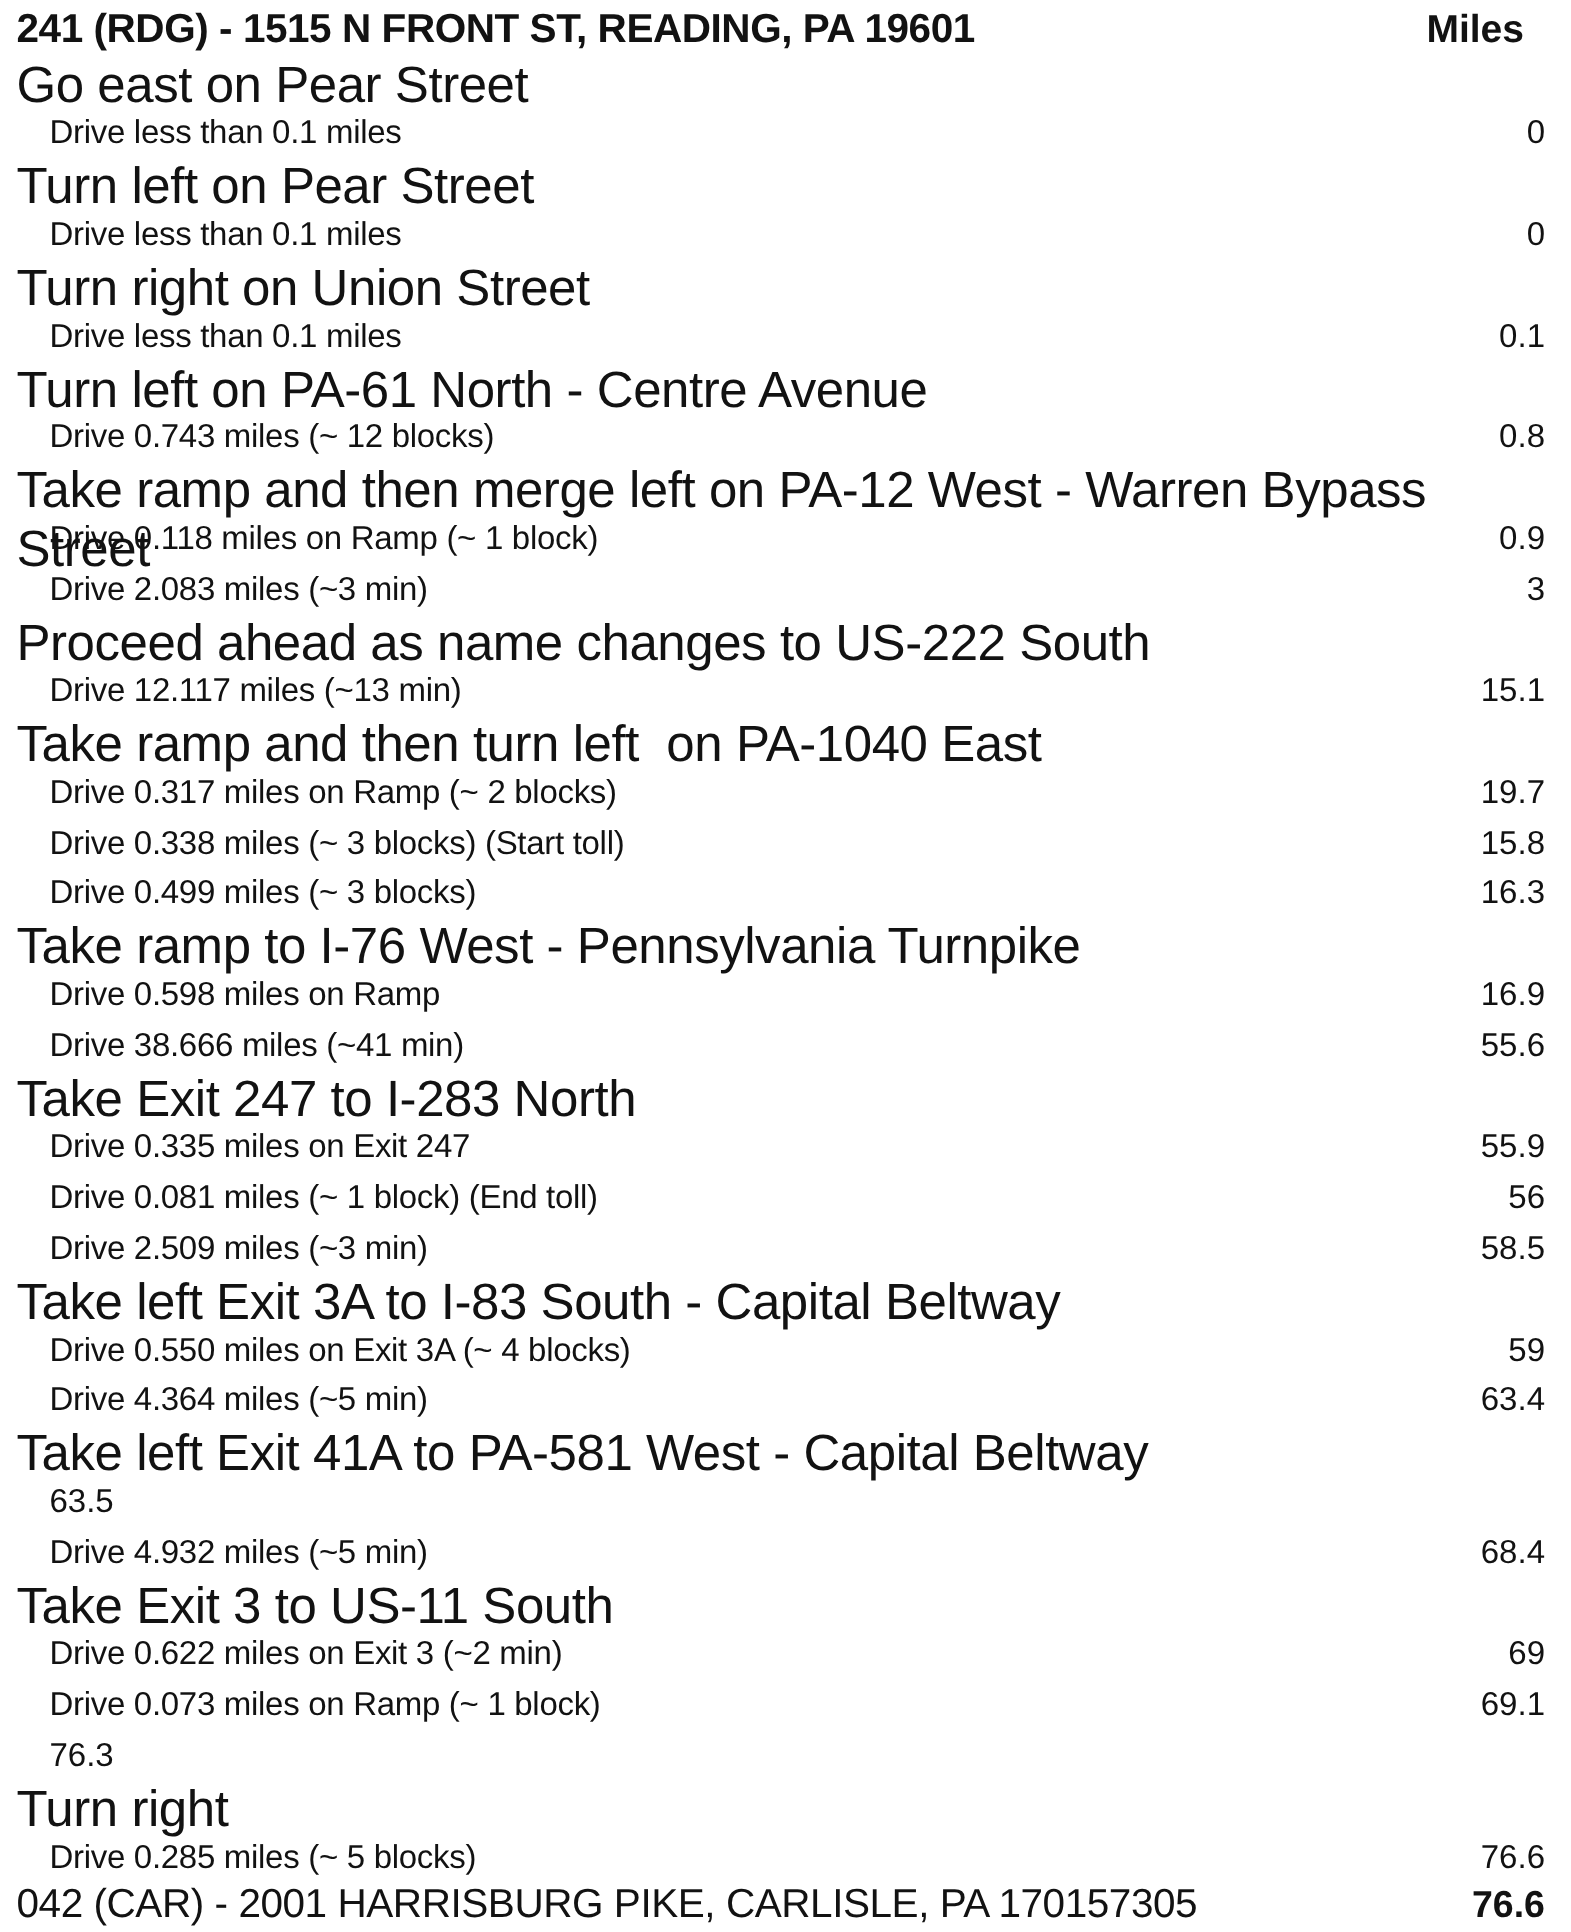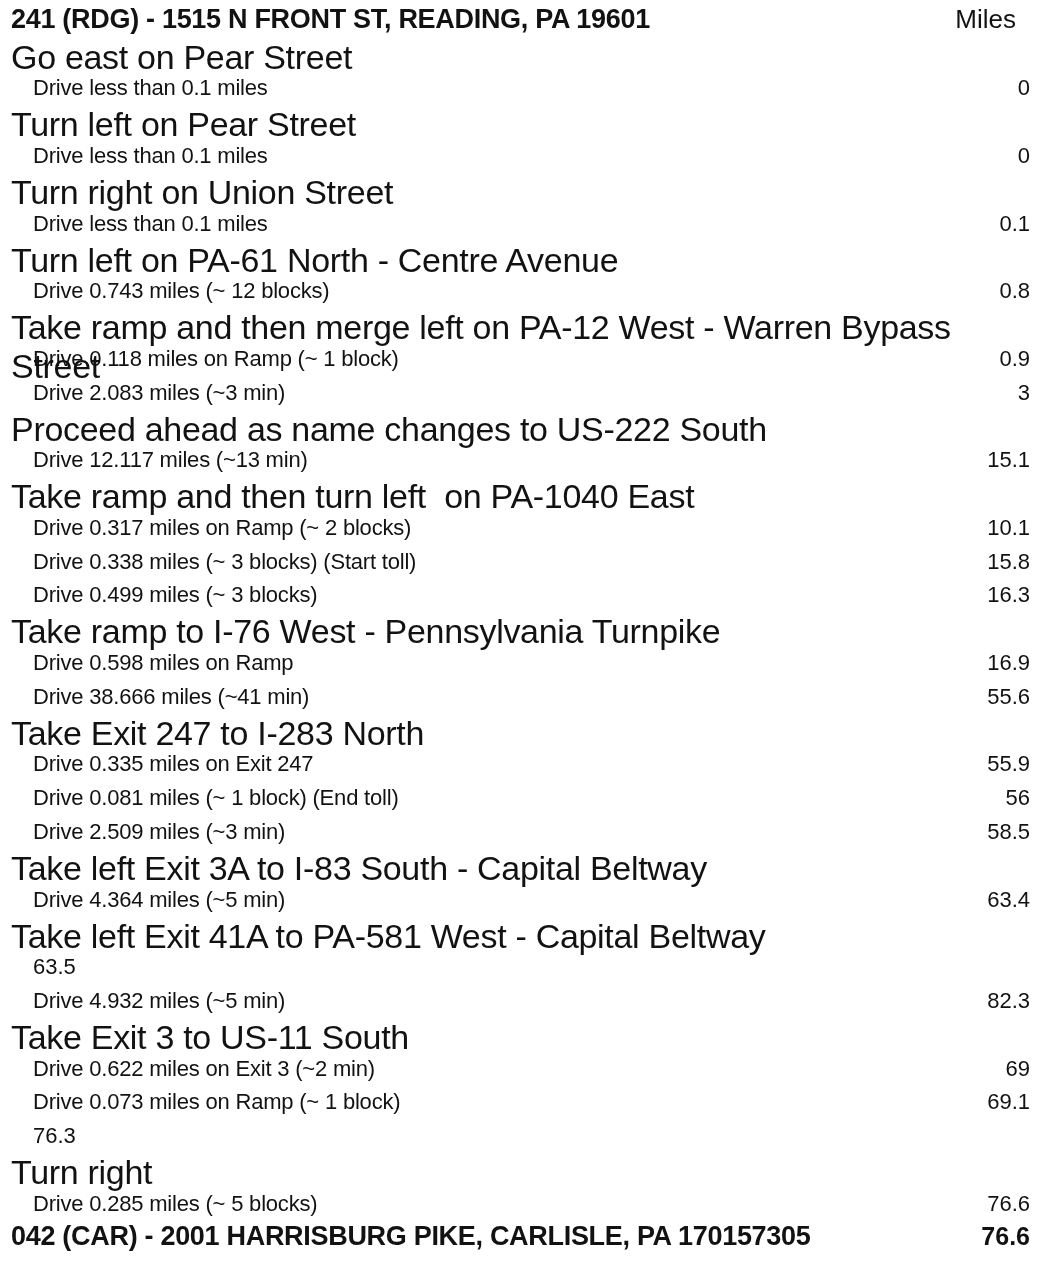--- a/index.html
+++ b/index.html
@@ -18,33 +18,33 @@
     align-items: baseline;
     height: 33.8px;
     white-space: pre-wrap;
   }
   .header-row .title {
     font-weight: bold;
     font-size: 27px;
     letter-spacing: -0.3px;
   }
   .miles-label {
-    font-weight: normal;
+    font-weight: bold;
     font-size: 26px;
     padding-right: 14px;
   }
   .instruction {
     font-size: 34px;
     letter-spacing: -0.3px;
   }
   .detail-row { padding-left: 22px; align-items: center; }
   .detail-text { font-size: 22px; letter-spacing: -0.2px; }
   .miles-value { font-size: 22px; }
   .footer-row .title {
-    font-weight: bold;
+    font-weight: normal;
     font-size: 27px;
     letter-spacing: -0.3px;
   }
   .footer-row .miles-value {
     font-weight: bold;
     font-size: 25px;
   }
 </style>
 </head>
 <body>
@@ -128,21 +128,21 @@
   </div>
 </div>
 
   <div class="step">
     <div class="row instruction-row">
       <span class="instruction">Take ramp and then turn left  on PA-1040 East</span>
     </div>
 
   <div class="row detail-row">
     <span class="detail-text">Drive 0.317 miles on Ramp (~ 2 blocks)</span>
-    <span class="miles-value">10.1</span>
+    <span class="miles-value">19.7</span>
   </div>
 
   <div class="row detail-row">
     <span class="detail-text">Drive 0.338 miles (~ 3 blocks) (Start toll)</span>
     <span class="miles-value">15.8</span>
   </div>
 
   <div class="row detail-row">
     <span class="detail-text">Drive 0.499 miles (~ 3 blocks)</span>
     <span class="miles-value">16.3</span>
@@ -184,39 +184,43 @@
     <span class="detail-text">Drive 2.509 miles (~3 min)</span>
     <span class="miles-value">58.5</span>
   </div>
 </div>
 
   <div class="step">
     <div class="row instruction-row">
       <span class="instruction">Take left Exit 3A to I-83 South - Capital Beltway</span>
     </div>
 
+  <div class="row detail-row">
+    <span class="detail-text">Drive 0.550 miles on Exit 3A (~ 4 blocks)</span>
+    <span class="miles-value">59</span>
+  </div>
 
   <div class="row detail-row">
     <span class="detail-text">Drive 4.364 miles (~5 min)</span>
     <span class="miles-value">63.4</span>
   </div>
 </div>
 
   <div class="step">
     <div class="row instruction-row">
       <span class="instruction">Take left Exit 41A to PA-581 West - Capital Beltway</span>
     </div>
 
   <div class="row detail-row">
     <span class="miles-value">63.5</span>
   </div>
 
   <div class="row detail-row">
     <span class="detail-text">Drive 4.932 miles (~5 min)</span>
-    <span class="miles-value">82.3</span>
+    <span class="miles-value">68.4</span>
   </div>
 </div>
 
   <div class="step">
     <div class="row instruction-row">
       <span class="instruction">Take Exit 3 to US-11 South</span>
     </div>
 
   <div class="row detail-row">
     <span class="detail-text">Drive 0.622 miles on Exit 3 (~2 min)</span>

